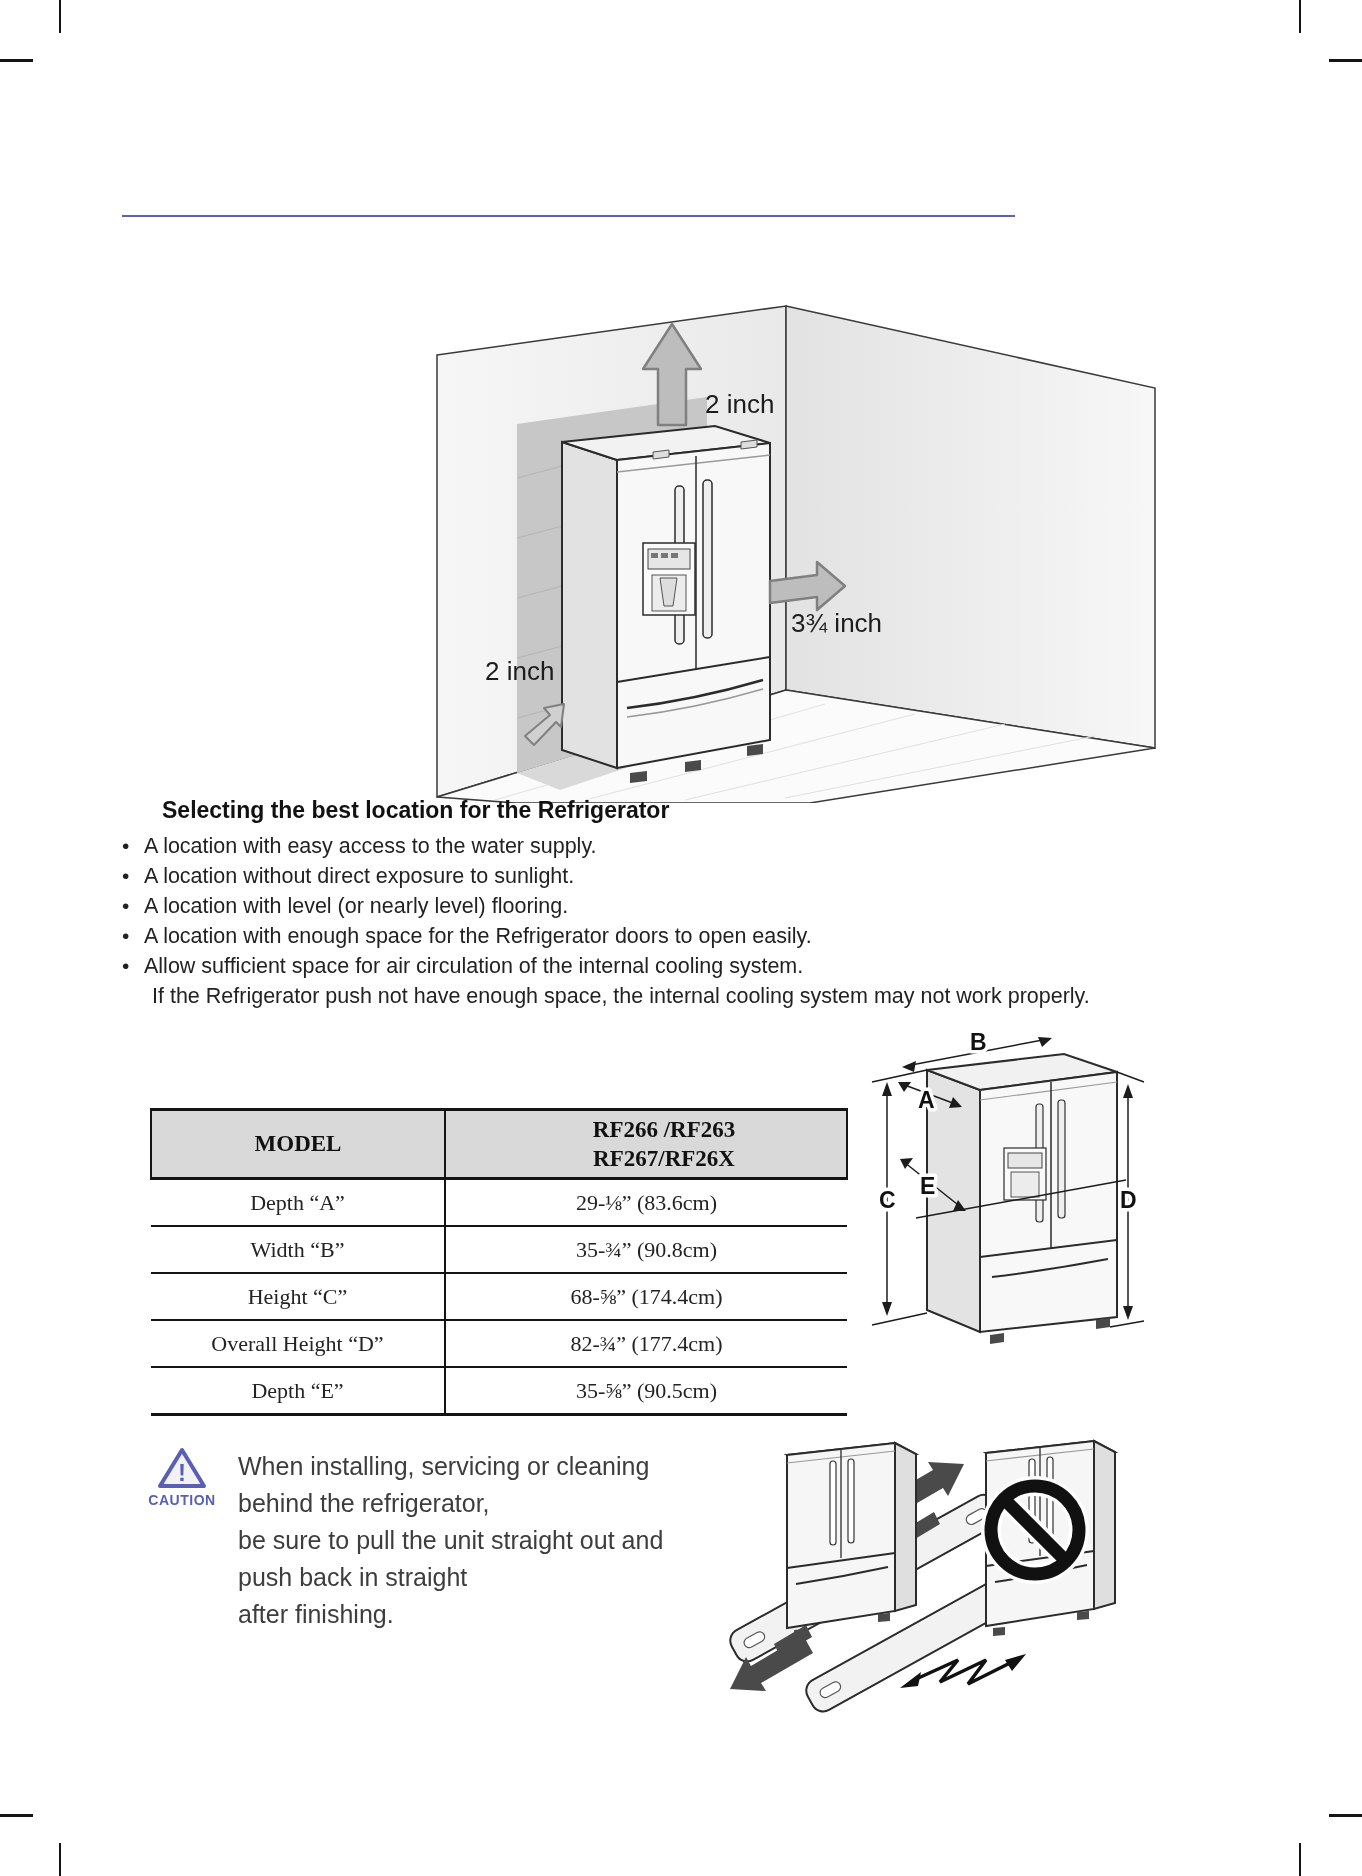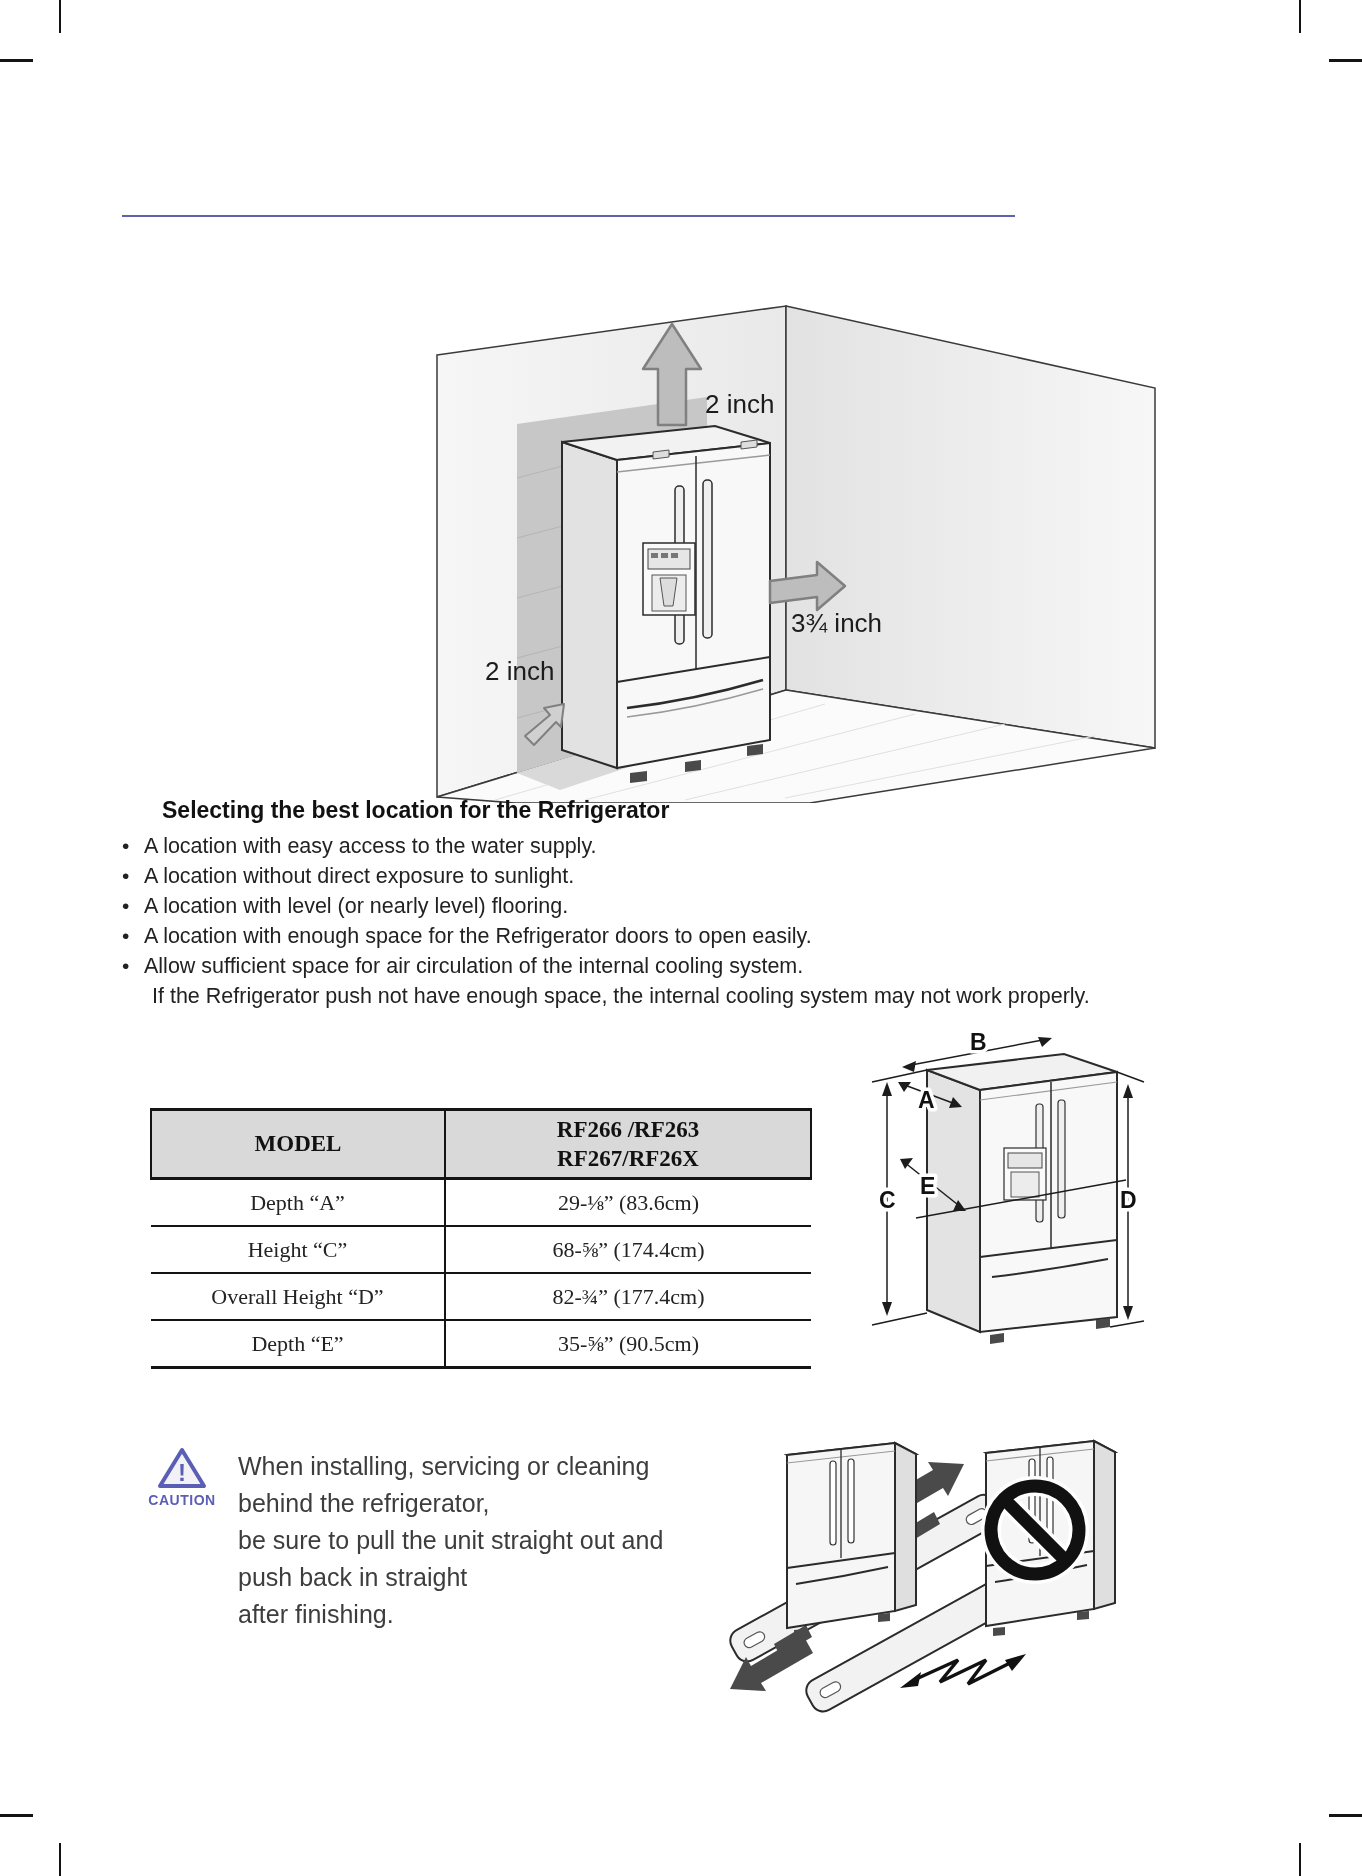--- a/index.html
+++ b/index.html
@@ -13,21 +13,21 @@
   .bullet-list{left:122px;top:831px;width:1120px;font-size:21.5px;color:#222;}
   .bullet-line{display:flex;line-height:30px;}
   .bullet-dot{width:22px;font-size:21px;}
   .bullet-note{padding-left:30px;line-height:30px;}
   .spec-table{left:150px;top:1108px;border-collapse:collapse;table-layout:fixed;width:656px;
               font-family:Liberation Serif, serif;}
   .spec-table th,.spec-table td{padding:0;text-align:center;vertical-align:middle;}
   .spec-table thead th{background:#d9d9d9;height:66px;font-size:23px;font-weight:bold;color:#111;
               border-top:3px solid #141414;border-bottom:3px solid #141414;}
   .spec-table thead th.c1{width:292px;border-left:2px solid #141414;border-right:2px solid #141414;}
-  .spec-table thead th.c2{width:364px;border-right:2px solid #141414;line-height:29px;}
+  .spec-table thead th.c2{width:364px;border-right:2px solid #141414;line-height:29px;padding-left:36px;}
   .spec-table tbody td{height:45px;font-size:22px;color:#232323;}
   .spec-table tbody tr + tr td{border-top:2px solid #141414;}
   .spec-table{border-bottom:3px solid #141414;}
   .spec-table tbody td:first-child{border-right:2px solid #141414;}
   .caution-block{left:132px;top:1446px;width:100px;text-align:center;}
   .caution-word{font-size:14px;font-weight:bold;color:#5a5eb5;letter-spacing:.5px;margin-top:2px;}
   .caution-text{left:238px;top:1448px;width:470px;font-size:25px;line-height:37px;color:#3d3d3d;}
   .ill-label{font-family:"Liberation Sans",sans-serif;font-size:26px;fill:#1c1c1c;}
   .dim-label{font-family:"Liberation Sans",sans-serif;font-size:23px;font-weight:bold;fill:#111;
              paint-order:stroke;stroke:#ffffff;stroke-width:7px;stroke-linejoin:round;}
@@ -149,20 +149,24 @@
           <div>RF267/RF26X</div>
         </th>
       </tr>
     </thead>
     <tbody>
       <tr>
         <td>Depth “A”</td>
         <td>29-⅛” (83.6cm)</td>
       </tr>
       <tr>
+        <td>Width “B”</td>
+        <td>35-¾” (90.8cm)</td>
+      </tr>
+      <tr>
         <td>Height “C”</td>
         <td>68-⅝” (174.4cm)</td>
       </tr>
       <tr>
         <td>Overall Height “D”</td>
         <td>82-¾” (177.4cm)</td>
       </tr>
       <tr>
         <td>Depth “E”</td>
         <td>35-⅝” (90.5cm)</td>

